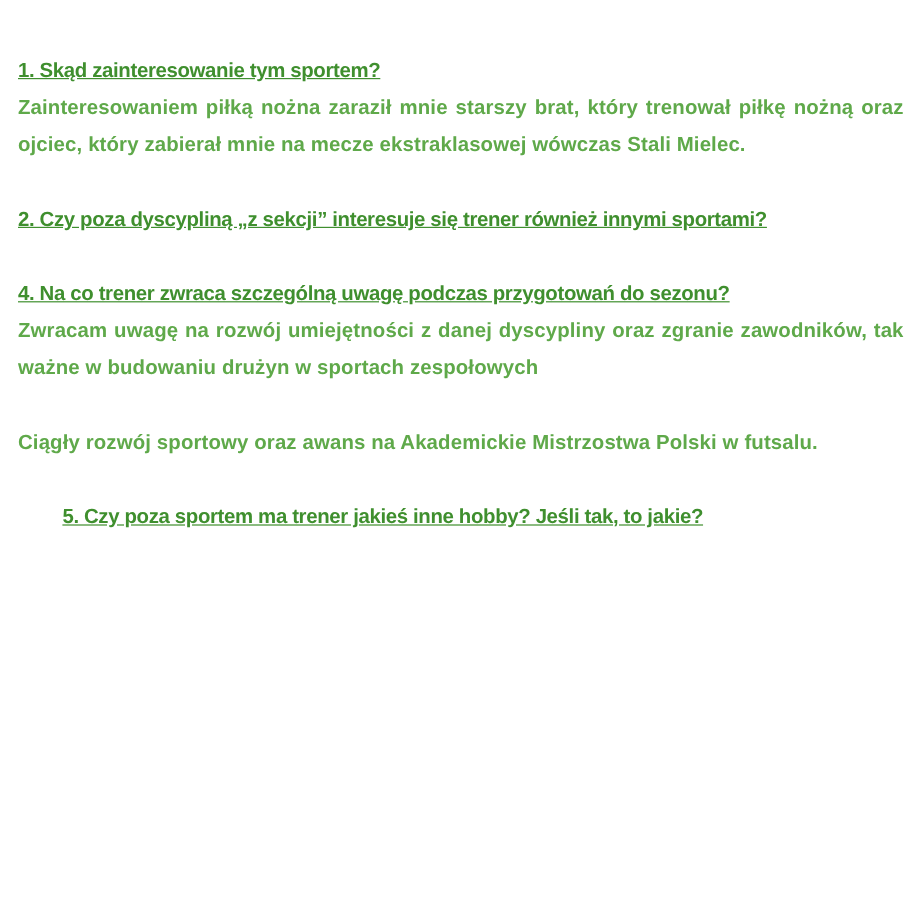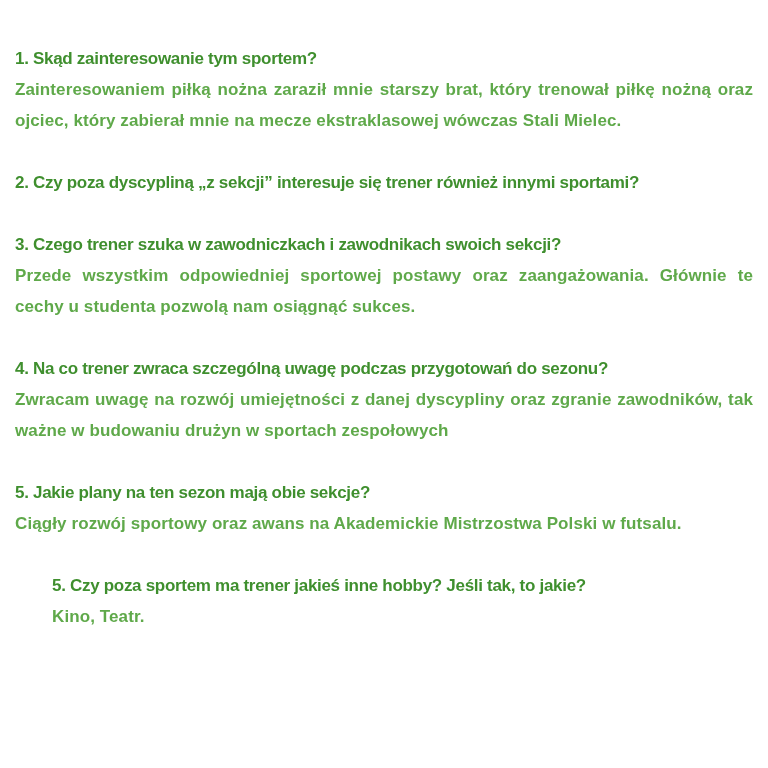--- a/index.html
+++ b/index.html
@@ -30,20 +30,21 @@
     margin-left: 37px;
   }
   .question {
     margin: 0;
     font-size: 17px;
     line-height: 31px;
     font-weight: bold;
     color: var(--q-color);
     letter-spacing: -0.3px;
     white-space: nowrap;
+    text-decoration: underline;
   }
   .answer {
     margin: 0;
     font-size: 17px;
     line-height: 31px;
     font-weight: bold;
     color: var(--a-color);
     text-align: justify;
     letter-spacing: 0.1px;
   }
@@ -55,33 +56,27 @@
 
   <section class="qa">
     <h2 class="question">1. Skąd zainteresowanie tym sportem?</h2>
     <p class="answer">Zainteresowaniem piłką nożna zaraził mnie starszy brat, który trenował piłkę nożną oraz ojciec, który zabierał mnie na mecze ekstraklasowej wówczas Stali Mielec.</p>
   </section>
 
   <section class="qa">
     <h2 class="question">2. Czy poza dyscypliną „z sekcji” interesuje się trener również innymi sportami?</h2>
   </section>
 
-  <section class="qa">
-    <h2 class="question">3. Czego trener szuka w zawodniczkach i zawodnikach swoich sekcji?</h2>
-    <p class="answer">Przede wszystkim odpowiedniej sportowej postawy oraz zaangażowania. Głównie te cechy u studenta pozwolą nam osiągnąć sukces.</p>
-  </section>
 
   <section class="qa">
     <h2 class="question">4. Na co trener zwraca szczególną uwagę podczas przygotowań do sezonu?</h2>
     <p class="answer">Zwracam uwagę na rozwój umiejętności z danej dyscypliny oraz zgranie zawodników, tak ważne w budowaniu drużyn w sportach zespołowych</p>
   </section>
 
   <section class="qa">
-    <h2 class="question">5. Jakie plany na ten sezon mają obie sekcje?</h2>
     <p class="answer">Ciągły rozwój sportowy oraz awans na Akademickie Mistrzostwa Polski w futsalu.</p>
   </section>
 
   <section class="qa">
     <h2 class="question">5. Czy poza sportem ma trener jakieś inne hobby? Jeśli tak, to jakie?</h2>
-    <p class="answer">Kino, Teatr.</p>
   </section>
 
 </main>
 
 </body></html>

